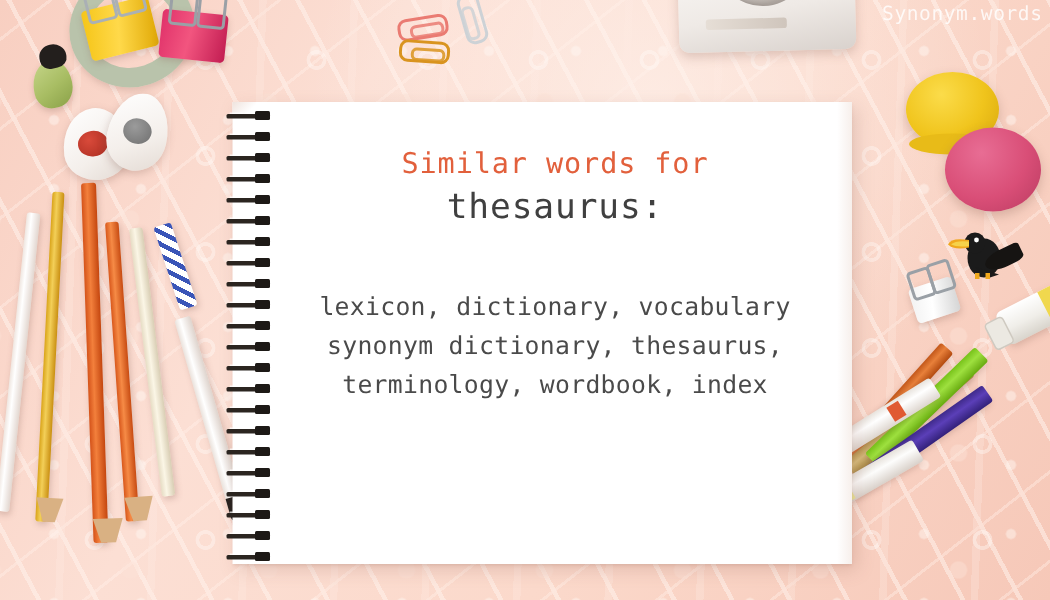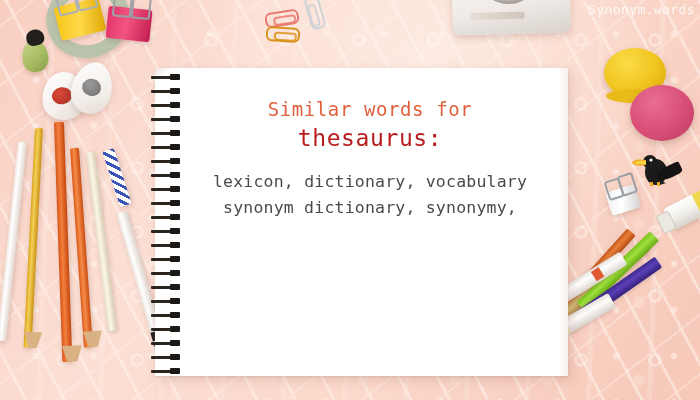--- a/index.html
+++ b/index.html
@@ -130,27 +130,27 @@
     text-align: center;
     z-index: 5;
   }
   .title-sm {
     color: #e2603c;
     font-size: 19px;
     letter-spacing: 0.6px;
     line-height: 27px;
   }
   .title-lg {
-    color: #b91c1c;
+    color: #404040;
     font-size: 23px;
     letter-spacing: 0.6px;
     line-height: 30px;
   }
   .word-list {
-    margin-top: 16px;
+    margin-top: 39px;
     color: #4a4a4a;
     font-size: 16.5px;
     line-height: 26px;
     letter-spacing: 0.2px;
   }
 
   
   .watermark {
     position: absolute;
     right: 5px;
@@ -615,19 +615,20 @@
         <i class="knob"></i>
         <i class="gleam"></i>
       </span>
   </div>
 
   <div class="pad-text">
     <div class="title-sm">Similar words for</div>
     <div class="title-lg">thesaurus:</div>
     <div class="word-list">
       <div>lexicon, dictionary, vocabulary</div>
-      <div>synonym dictionary, synonymy,</div>
+      <div>synonym dictionary, thesaurus,</div>
+      <div>terminology, wordbook, index</div>
     </div>
   </div>
 
   <div class="watermark">Synonym.words</div>
 
 </div>
 
 </body></html>

